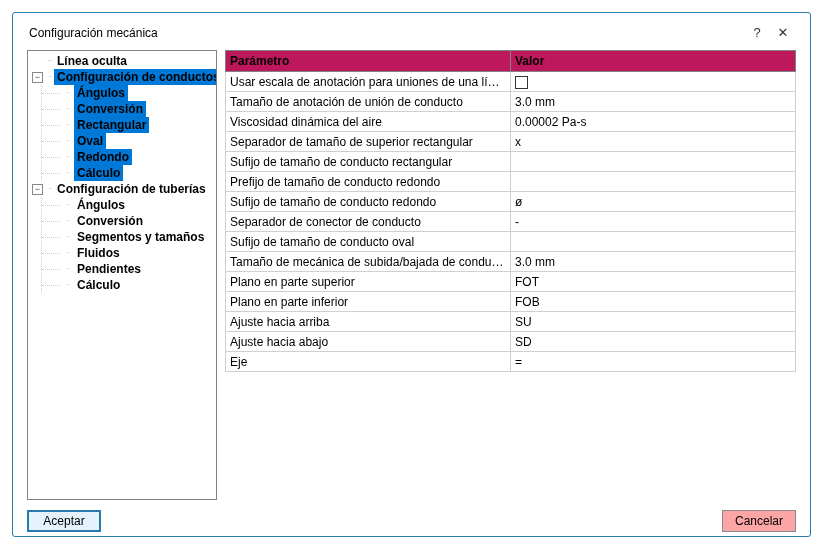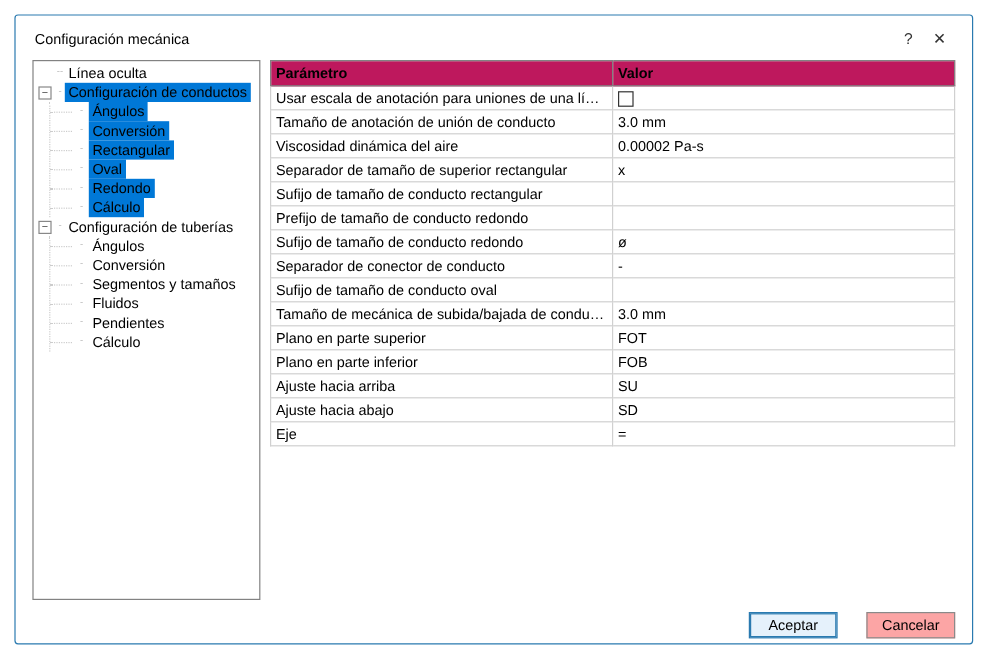--- a/index.html
+++ b/index.html
@@ -72,21 +72,21 @@
   }
   .dash {
     color: #bbb;
     font-size: 8px;
     width: 8px;
     text-align: center;
     flex-shrink: 0;
     position: relative;
     top: -1px;
   }
-  .tree .label { padding: 0 3px; }
+  .tree .label { padding: 0 3px; font-weight: bold; }
   .tree .selected .label {
     background: #0078d7;
     color: #000000;
   }
   .tree .children { padding-left: 22px; border-left: 1px dotted #ccc; margin-left: 9px; }
   .tree .children .node-row .dash { margin-right: 2px; }
   .children li.node::before {
     content: "";
     position: absolute;
     left: -22px;
@@ -122,22 +122,22 @@
     width: 13px;
     height: 13px;
     border: 1px solid #333;
     display: inline-block;
     vertical-align: middle;
     background: #fff;
   }
   .sup { font-size: 9px; vertical-align: super; line-height: 0; }
   .footer {
     display: flex;
-    justify-content: flex-end;
-    gap: 24px;
+    justify-content: space-between;
+    gap: 8px;
     padding-top: 10px;
   }
   .btn {
     min-width: 74px;
     height: 22px;
     border: 1px solid #8a8a8a;
     background: #fca5a5;
     font-size: 12px;
     font-family: inherit;
     padding: 0 10px;

